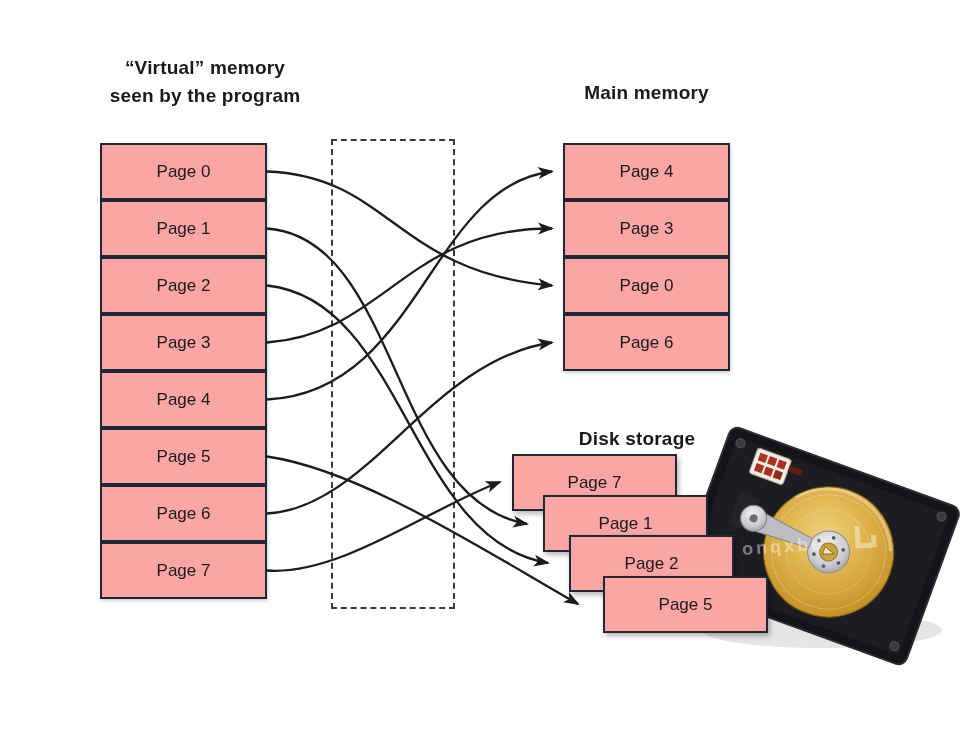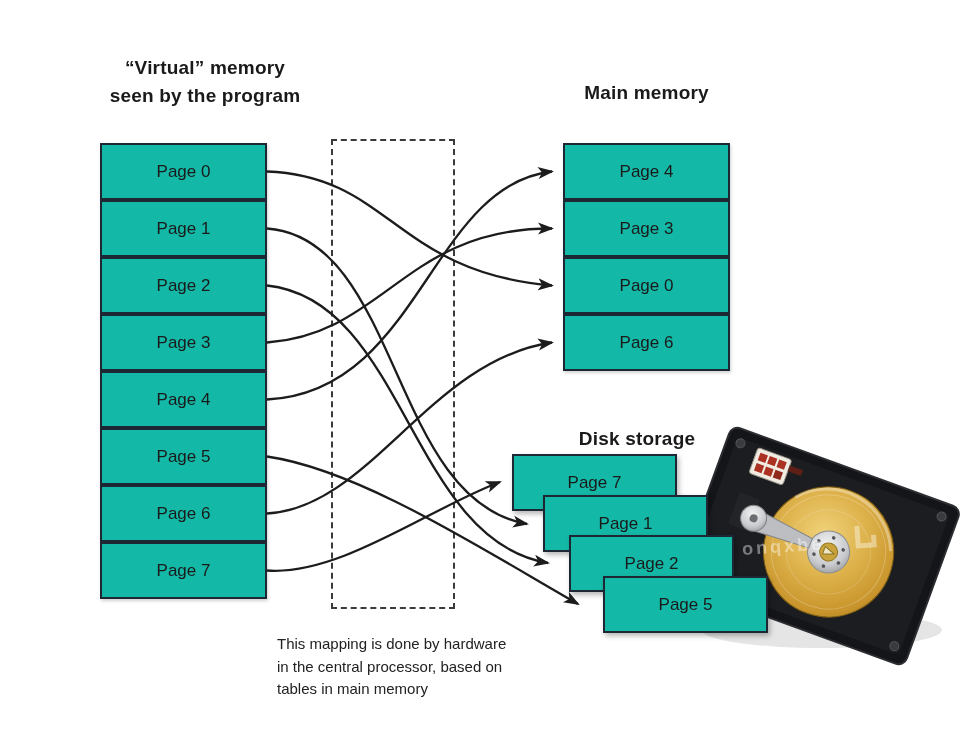--- a/index.html
+++ b/index.html
@@ -3,21 +3,21 @@
 <meta charset="utf-8">
 <style>
   html,body{margin:0;padding:0;background:#fff;}
   #canvas{position:relative;width:980px;height:735px;background:#fff;overflow:hidden;
           font-family:"Liberation Sans", sans-serif;color:#1a1a1a;}
   .heading{position:absolute;font-weight:bold;text-align:center;letter-spacing:.2px;}
   #virtual-title{left:40px;top:54px;width:330px;font-size:19px;line-height:28px;}
   #main-memory-title{left:563px;top:82px;width:167px;font-size:19px;}
   #disk-storage-title{left:512px;top:428px;width:250px;font-size:19px;}
   .membox{position:absolute;box-sizing:border-box;border:2px solid #1e2734;
-          background:#14b8a6;display:flex;align-items:center;justify-content:center;
+          background:#fca5a5;display:flex;align-items:center;justify-content:center;
           font-size:17px;box-shadow:1px 2px 3px rgba(0,0,0,.18);}
   .stackbox{box-shadow:2px 3px 5px rgba(0,0,0,.28);}
   #mapping-dashed-box{position:absolute;left:331px;top:139px;width:124px;height:470px;
           border:2px dashed #3a3a3a;box-sizing:border-box;}
   #caption{position:absolute;left:277px;top:633px;width:280px;font-size:15px;
            line-height:22.5px;color:#222;}
   svg.layer{position:absolute;left:0;top:0;pointer-events:none;}
   #hdd-layer{z-index:1;}
   .boxlayer{z-index:2;}
   #arrow-layer{z-index:6;}
@@ -112,25 +112,20 @@
       <div class="membox" style="left: 563px; top: 257px; width: 167px; height: 57px; z-index: 2;">Page 0</div>
       <div class="membox" style="left: 563px; top: 314px; width: 167px; height: 57px; z-index: 2;">Page 6</div>
     </div>
   <div id="disk-stack" class="boxlayer">
       <div class="membox stackbox" style="left: 512px; top: 454px; width: 165px; height: 57px; z-index: 2;">Page 7</div>
       <div class="membox stackbox" style="left: 543px; top: 495px; width: 165px; height: 57px; z-index: 3;">Page 1</div>
       <div class="membox stackbox" style="left: 569px; top: 535px; width: 165px; height: 57px; z-index: 4;">Page 2</div>
       <div class="membox stackbox" style="left: 603px; top: 576px; width: 165px; height: 57px; z-index: 5;">Page 5</div>
     </div>
 
-  <div id="caption">
-    <div>This mapping is done by hardware</div>
-    <div>in the central processor, based on</div>
-    <div>tables in main memory</div>
-  </div>
 
   <svg id="arrow-layer" class="layer" width="980" height="735" viewBox="0 0 980 735">
     <defs>
       <marker id="ah" markerUnits="userSpaceOnUse" markerWidth="17" markerHeight="13" refX="14" refY="6.5" orient="auto">
         <path d="M0,0.5 L16,6.5 L0,12.5 L4,6.5 Z" fill="#1c1c1c"></path>
       </marker>
     </defs>
     <g id="arrow-group" fill="none" stroke="#1c1c1c" stroke-width="2.3">
         <path d="M 267 171.5 C 390 176, 395 272, 552 285.5" marker-end="url(#ah)"></path>
         <path d="M 267 228.5 C 400 238, 390 500, 527 524" marker-end="url(#ah)"></path>

